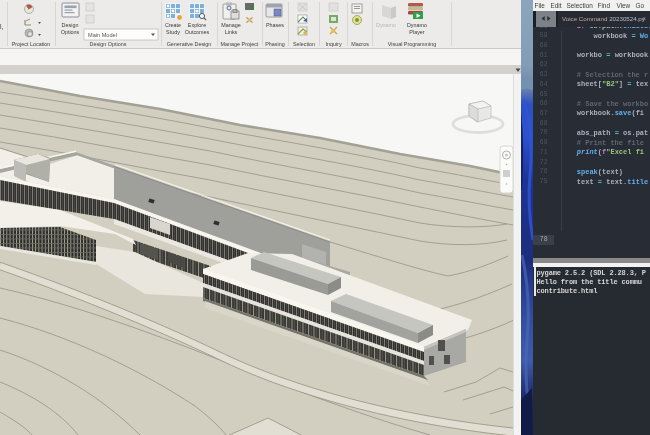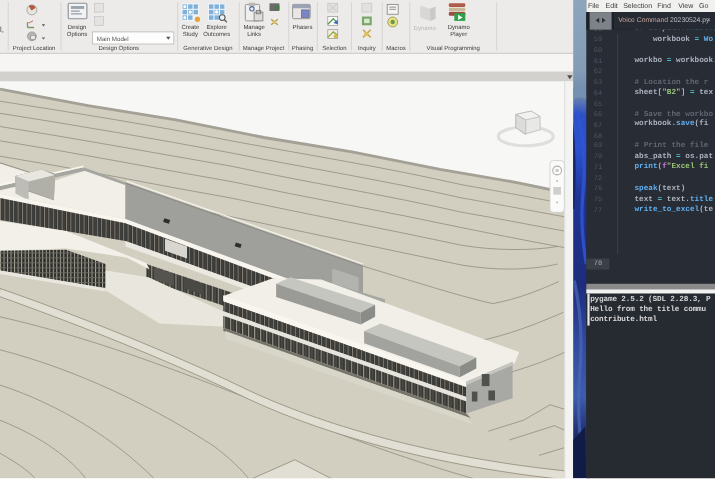--- a/index.html
+++ b/index.html
@@ -24,21 +24,21 @@
   #tab .t1{position:absolute;left:4px;top:4px;font-size:6.2px;color:#c9a89e;white-space:nowrap;}
   #tab .t2{color:#b9bec6;}
   #tab .x{position:absolute;right:4px;top:4px;font-size:6.5px;color:#9aa0a8;}
   #code{position:absolute;left:0;top:26.5px;width:117px;height:226px;overflow:hidden;
         font-family:"Liberation Mono",monospace;font-size:7px;font-weight:bold;}
   #guide{position:absolute;left:27.5px;top:31px;width:1px;height:200px;background:#3a3f47;}
   .cl{position:relative;height:9.72px;white-space:pre;}
   .cl .n{position:absolute;left:0;top:1px;width:14.5px;text-align:right;color:#4d5565;font-size:6.4px;font-weight:normal;}
   .cl .c{position:absolute;left:27px;top:0.5px;}
   .w{color:#abb2bf}.o{color:#56b6c2}.f{color:#61afef}.k{color:#c678dd}
-  .s{color:#98c379}.m{color:#5f6672}.i{}
+  .s{color:#98c379}.m{color:#5f6672}.i{font-style:italic}
   #curline{position:absolute;left:0px;top:235.4px;width:21px;height:9.7px;background:#3b4048;}
   #curnum{position:absolute;left:0;top:236.2px;width:14.5px;text-align:right;color:#9fa7b3;font-size:6.4px;font-family:"Liberation Mono",monospace;}
   #termgray{position:absolute;left:0;top:258px;width:117px;height:5px;background:#8a8a8a;}
   #termwhite{position:absolute;left:0;top:263px;width:117px;height:3.5px;background:#f2f2f2;}
   #term{position:absolute;left:0;top:266.5px;width:117px;height:168px;background:#262a31;
         font-family:Liberation Mono, monospace;font-size:7px;color:#d6d6d6;}
   #term .tl{position:relative;height:9px;white-space:pre;padding-left:3.5px;font-weight:bold;letter-spacing:-0.15px;}
   #termborder{position:absolute;left:0.5px;top:266.5px;width:2px;height:29px;background:#e8e8e8;}
 </style>
 </head>
@@ -364,33 +364,32 @@
     </div>
     <div id="guide"></div>
     <div id="curline"></div>
     <div id="curnum">78</div>
     <div id="code">
       <div class="cl" style="margin-top:-5px"><span class="n">56</span><span class="c">    <span class="k">if</span> <span class="w">os.path.</span><span class="f">exists</span><span class="w">(fi</span></span></div>
       <div class="cl"><span class="n">59</span><span class="c">        <span class="w">workbook</span> <span class="o">=</span> <span class="f">Wo</span></span></div>
       <div class="cl"><span class="n">60</span></div>
       <div class="cl"><span class="n">61</span><span class="c">    <span class="w">workbo</span> <span class="o">=</span> <span class="w">workbook.</span></span></div>
       <div class="cl"><span class="n">62</span></div>
-      <div class="cl"><span class="n">63</span><span class="c">    <span class="m"># Location the r</span></span></div>
+      <div class="cl"><span class="n">63</span><span class="c">    <span class="m"># Selection the r</span></span></div>
       <div class="cl"><span class="n">64</span><span class="c">    <span class="w">sheet[</span><span class="s">"B2"</span><span class="w">]</span> <span class="o">=</span> <span class="w">tex</span></span></div>
       <div class="cl"><span class="n">65</span></div>
       <div class="cl"><span class="n">66</span><span class="c">    <span class="m"># Save the workbo</span></span></div>
       <div class="cl"><span class="n">67</span><span class="c">    <span class="w">workbook.</span><span class="f">save</span><span class="w">(fi</span></span></div>
       <div class="cl"><span class="n">68</span></div>
+      <div class="cl"><span class="n">70</span><span class="c">    <span class="w">abs_path</span> <span class="o">=</span> <span class="w">os.pat</span></span></div>
       <div class="cl"><span class="n">69</span><span class="c">    <span class="m"># Print the file</span></span></div>
-      <div class="cl"><span class="n">70</span><span class="c">    <span class="w">abs_path</span> <span class="o">=</span> <span class="w">os.pat</span></span></div>
       <div class="cl"><span class="n">71</span><span class="c">    <span class="f i">print</span><span class="w">(</span><span class="k">f</span><span class="s">"Excel fi</span></span></div>
       <div class="cl"><span class="n">72</span></div>
       <div class="cl"><span class="n">76</span><span class="c">    <span class="f">speak</span><span class="w">(text)</span></span></div>
       <div class="cl"><span class="n">75</span><span class="c">    <span class="w">text</span> <span class="o">=</span> <span class="w">text.</span><span class="f">title</span></span></div>
-      <div class="cl"><span class="n">77</span><span class="c">    <span class="f">write_to_excel</span><span class="w">(te</span></span></div>
     </div>
     <div id="termgray"></div>
     <div id="termwhite"></div>
     <div id="term">
       <div class="tl" style="padding-top:2px">pygame 2.5.2 (SDL 2.28.3, P</div>
       <div class="tl">Hello from the title commu</div>
       <div class="tl">contribute.html</div>
     </div>
     <div id="termborder"></div>
   </div>

